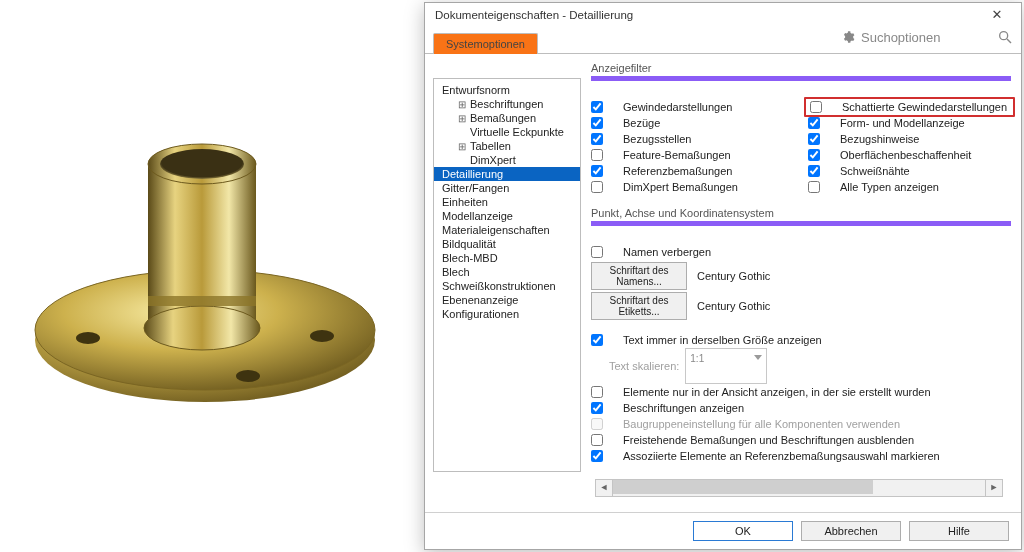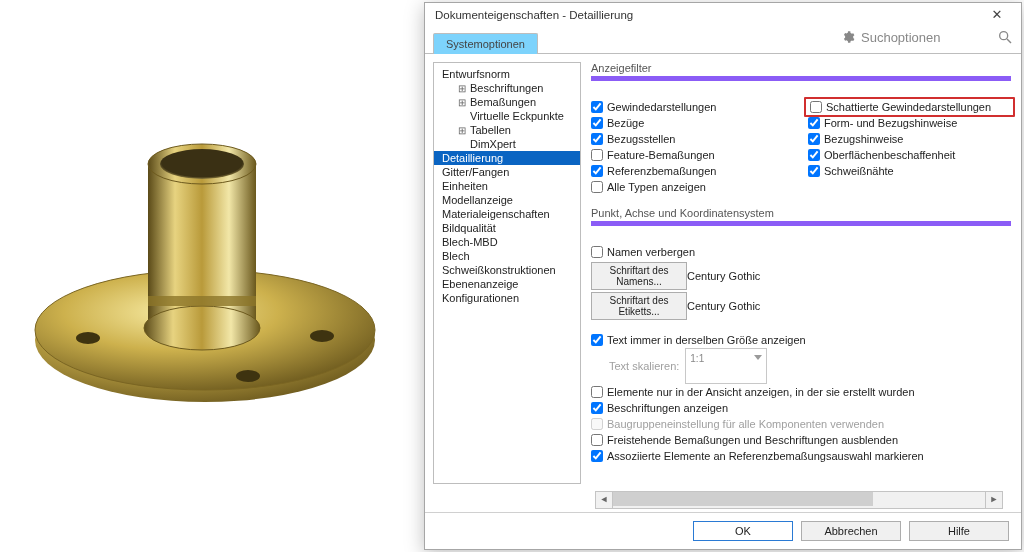--- a/index.html
+++ b/index.html
@@ -61,21 +61,21 @@
     border-bottom: 1px solid #bdbdbd;
     padding-left: 8px;
     gap: 2px;
     position: relative;
     height: 26px;
   }
   .tab {
     padding: 4px 12px;
     border: 1px solid #bdbdbd;
     border-bottom: none;
-    background: #7dd3fc;
+    background: #f97316;
     border-radius: 2px 2px 0 0;
     font-size: 11px;
     color: #444;
     cursor: pointer;
     position: relative;
     top: 1px;
   }
   .tab.active {
     background: #ffffff;
     color: #111;
@@ -103,21 +103,21 @@
   .magnifier { width: 16px; height: 16px; color: #888; }
   .gear { width: 14px; height: 14px; color: #888; }
   .dialog-body {
     flex: 1;
     display: flex;
     min-height: 0;
   }
   .tree-pane {
     width: 146px;
     border: 1px solid #bdbdbd;
-    margin: 8px 0 8px 8px;
+    margin: 24px 0 8px 8px;
     overflow: auto;
     background: #ffffff;
     padding: 4px 0;
   }
   .tree-item {
     white-space: nowrap;
     padding: 1px 4px 1px 8px;
     cursor: pointer;
     font-size: 11px;
     display: flex;
@@ -151,36 +151,37 @@
   .filter-grid {
     display: grid;
     grid-template-columns: 1fr 1fr;
     column-gap: 14px;
     row-gap: 0;
     margin-bottom: 12px;
   }
   .chk {
     display: flex;
     align-items: center;
-    gap: 4px;
+    gap: 20px;
     font-size: 11px;
     padding: 0;
     height: 16px;
   }
   .chk input { margin: 0; width: 12px; height: 12px; cursor: pointer; }
   .chk.disabled { color: #a0a0a0; }
   .highlight-box {
     border: 2px solid #d12f2f;
     padding: 0 4px;
     margin: -2px -4px;
     border-radius: 1px;
   }
   .font-row {
     display: flex;
     align-items: center;
+    gap: 10px;
     margin: 2px 0;
   }
   .btn-small {
     width: 86px;
     padding: 2px 4px;
     font-size: 10px;
     line-height: 11px;
     text-align: center;
     border: 1px solid #adadad;
     background: #f0f0f0;
@@ -245,20 +246,21 @@
     position: absolute; left: 0; top: 0;
     height: 14px; width: 70%;
     background: #cfcfcf;
   }
   .button-row {
     border-top: 1px solid #d0d0d0;
     display: flex;
     justify-content: flex-end;
     gap: 8px;
     padding: 8px 12px;
+    margin-top: 12px;
   }
   .dlg-btn {
     min-width: 70px;
     padding: 3px 14px;
     border: 1px solid #adadad;
     background: #f0f0f0;
     font-size: 11px;
     cursor: pointer;
     text-align: center;
   }
@@ -403,21 +405,21 @@
               <input type="checkbox" style="">
               <span>Schattierte Gewindedarstellungen</span>
             </label>
         </div>
         <label class="chk">
             <input type="checkbox" checked="" style="">
             <span>Bezüge</span>
           </label>
         <label class="chk">
             <input type="checkbox" checked="" style="">
-            <span>Form- und Bezugshinweise</span>
+            <span>Form- und Modellanzeige</span>
           </label>
         <label class="chk">
             <input type="checkbox" checked="" style="">
             <span>Bezugsstellen</span>
           </label>
         <label class="chk">
             <input type="checkbox" checked="" style="">
             <span>Bezugshinweise</span>
           </label>
         <label class="chk">
@@ -428,20 +430,24 @@
             <input type="checkbox" checked="" style="">
             <span>Oberflächenbeschaffenheit</span>
           </label>
         <label class="chk">
             <input type="checkbox" checked="" style="">
             <span>Referenzbemaßungen</span>
           </label>
         <label class="chk">
             <input type="checkbox" checked="" style="">
             <span>Schweißnähte</span>
+          </label>
+        <label class="chk">
+            <input type="checkbox" style="">
+            <span>DimXpert Bemaßungen</span>
           </label>
         <label class="chk">
             <input type="checkbox" style="">
             <span>Alle Typen anzeigen</span>
           </label>
       </div>
 
       <div class="group-title">Punkt, Achse und Koordinatensystem</div>
       <label class="chk vsect">
           <input type="checkbox" style="">

